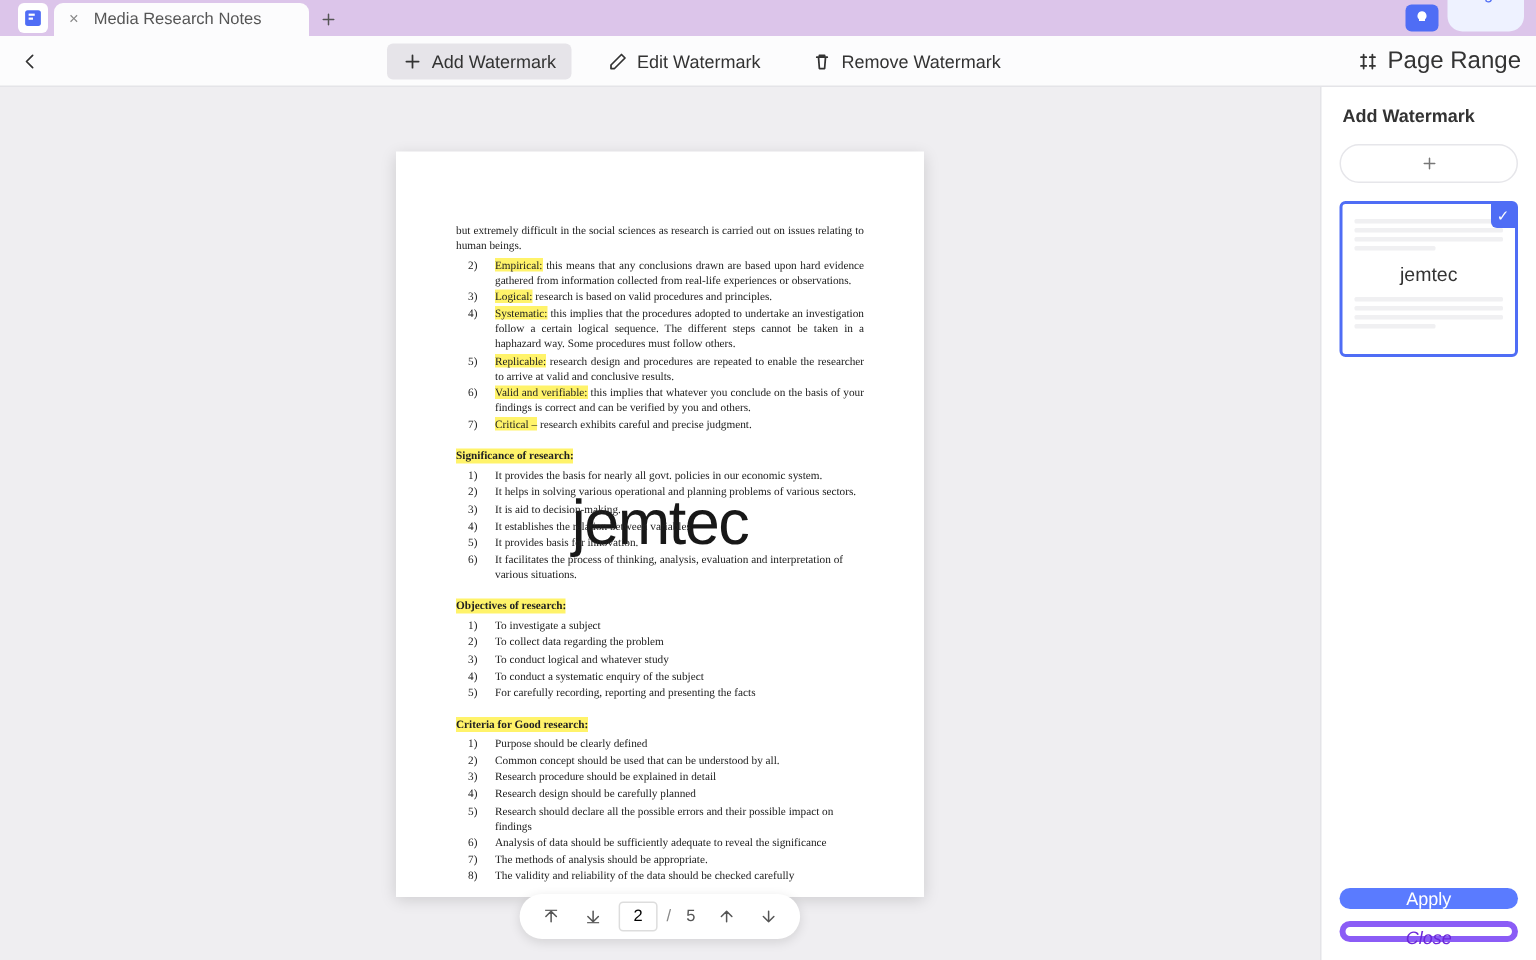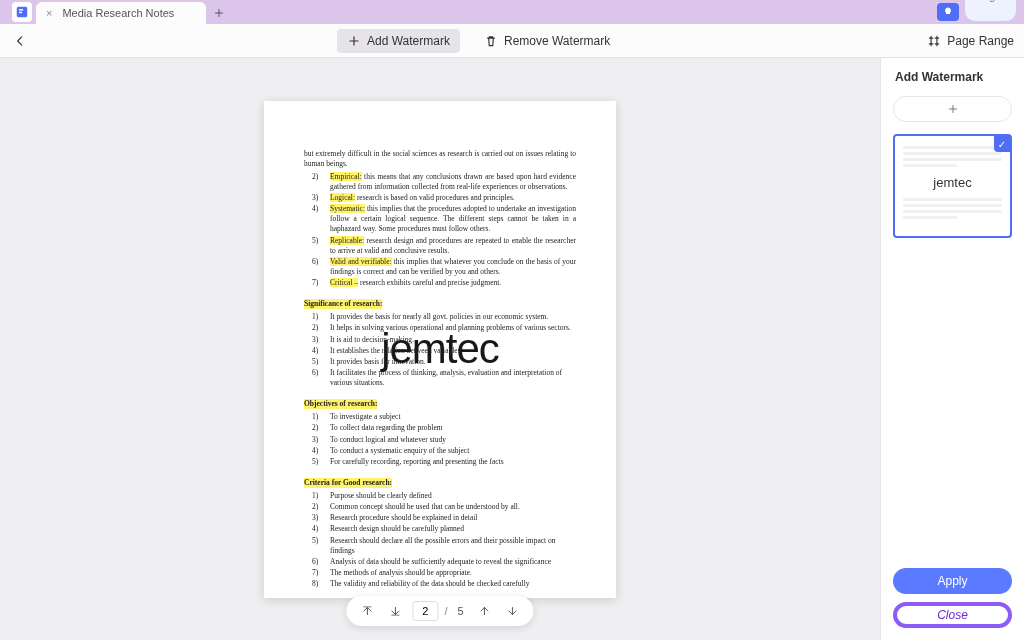--- a/index.html
+++ b/index.html
@@ -18,21 +18,21 @@
   .bulb-btn svg { width:12px; height:12px; fill:#fff; }
   .login-btn { background:#eef2ff; color:#4f6df5; font-size:11px; padding:19px 12px; border-radius:10px; margin-bottom:3px; cursor:pointer; border:none; }
 
   
   .toolbar { height:34px; background:#fcfcfd; border-bottom:1px solid #e4e4e8; display:flex; align-items:center; padding:0 10px; }
   .back-btn { width:20px; height:20px; display:flex; align-items:center; justify-content:center; cursor:pointer; }
   .toolbar-center { flex:1; display:flex; align-items:center; justify-content:center; gap:14px; }
   .tool-btn { display:flex; align-items:center; gap:6px; font-size:12px; color:#333; padding:5px 10px; border-radius:4px; cursor:pointer; }
   .tool-btn.active { background:#e6e4e9; }
   .tool-btn svg { width:14px; height:14px; stroke:#333; }
-  .page-range-btn { display:flex; align-items:center; gap:6px; font-size:12px; cursor:pointer; }
+  .page-range-btn { display:flex; align-items:center; gap:6px; font-size:16px; cursor:pointer; }
 
   
   .main { flex:1; display:flex; min-height:0; }
 
   .canvas-area { flex:1; position:relative; overflow:hidden; display:flex; align-items:center; justify-content:center; }
   .page { width:352px; height:497px; background:#fff; box-shadow:0 2px 10px rgba(0,0,0,.15); position:relative; padding:48px 40px 30px 40px; font-size:7.5px; line-height:1.35; color:#222; font-family: "Times New Roman", serif; }
   .page .watermark { position:absolute; left:50%; top:50%; transform:translate(-50%,-50%); font-size:42px; font-weight:500; color:#000; font-family: Arial, sans-serif; letter-spacing:-1px; pointer-events:none; opacity:.9; }
   .hl { background:#fff36a;text-align:center; }
   .sec { font-weight:bold; margin-top:10px; display:inline-block; }
   ol.num { list-style: none; padding-left: 26px; margin-top:3px; }
@@ -46,21 +46,21 @@
   .sp-head { font-size:12px; font-weight:600; padding:12px 14px; }
   .sp-body { flex:1; padding:0 12px; overflow:auto; }
   .add-slot { border:1px solid #e6e6ea; border-radius:16px; height:26px; display:flex; align-items:center; justify-content:center; color:#666; cursor:pointer; margin-bottom:12px; }
   .wm-thumb { border:2px solid #4f6df5; border-radius:4px; padding:10px 8px 14px 8px; position:relative; cursor:pointer; }
   .wm-thumb .check { position:absolute; top:0; right:0; width:16px; height:16px; background:#4f6df5; color:#fff; font-size:10px; display:flex; align-items:center; justify-content:center; border-bottom-left-radius:4px; }
   .wm-thumb .lines div { height:3px; background:#f0f0f2; margin-bottom:3px; border-radius:1px; }
   .wm-thumb .lines div.short { width:55%; }
   .wm-thumb .label { text-align:center; font-size:13px; color:#333; margin:8px 0; font-family: Arial, sans-serif; }
 
   .sp-foot { padding:10px 12px 12px 12px; display:flex; flex-direction:column; gap:8px; }
-  .btn { border:none; border-radius:16px; height:26px; font-size:12px; cursor:pointer; }
+  .btn { border:none; border-radius:16px; height:14px; font-size:12px; cursor:pointer; }
   .btn-primary { background:#5a7bff; color:#fff; }
   .btn-secondary { background:#fff; border:4px solid #8b5cf6; color:#6d28d9;font-style:italic; }
 
   
   .pager { position:absolute; bottom:14px; left:50%; transform:translateX(-50%); background:#fff; border-radius:20px; box-shadow:0 2px 8px rgba(0,0,0,.12); height:30px; display:flex; align-items:center; padding:0 10px; gap:6px; }
   .pager .pbtn { width:22px; height:22px; display:flex; align-items:center; justify-content:center; cursor:pointer; color:#555; }
   .pager input { width:26px; height:20px; border:1px solid #ddd; border-radius:3px; text-align:center; font-size:11px; }
   .pager .sep { color:#888; font-size:11px; }
   .pager .total { font-size:11px; color:#555; padding:0 4px; }
 </style>
@@ -98,20 +98,26 @@
     <svg width="14" height="14" viewBox="0 0 24 24">
         <path d="M15 5l-7 7 7 7" fill="none" stroke="#333" stroke-width="2" stroke-linecap="round" stroke-linejoin="round"></path>
       </svg>
   </div>
   <div class="toolbar-center">
     <div class="tool-btn active">
       <svg viewBox="0 0 24 24" fill="none" stroke-width="2" stroke-linecap="round">
           <path d="M12 5v14M5 12h14"></path>
         </svg>
       <span>Add Watermark</span>
+    </div>
+    <div class="tool-btn">
+      <svg viewBox="0 0 24 24" fill="none" stroke-width="2" stroke-linecap="round" stroke-linejoin="round">
+          <path d="M4 20h4L20 8l-4-4L4 16v4z"></path>
+        </svg>
+      <span>Edit Watermark</span>
     </div>
     <div class="tool-btn">
       <svg viewBox="0 0 24 24" fill="none" stroke-width="2" stroke-linecap="round" stroke-linejoin="round">
           <path d="M6 7h12M9 7V5h6v2M8 7l1 13h6l1-13"></path>
         </svg>
       <span>Remove Watermark</span>
     </div>
   </div>
   <div class="page-range-btn">
     <svg width="14" height="14" viewBox="0 0 24 24" fill="none" stroke="#333" stroke-width="2" stroke-linecap="round">

